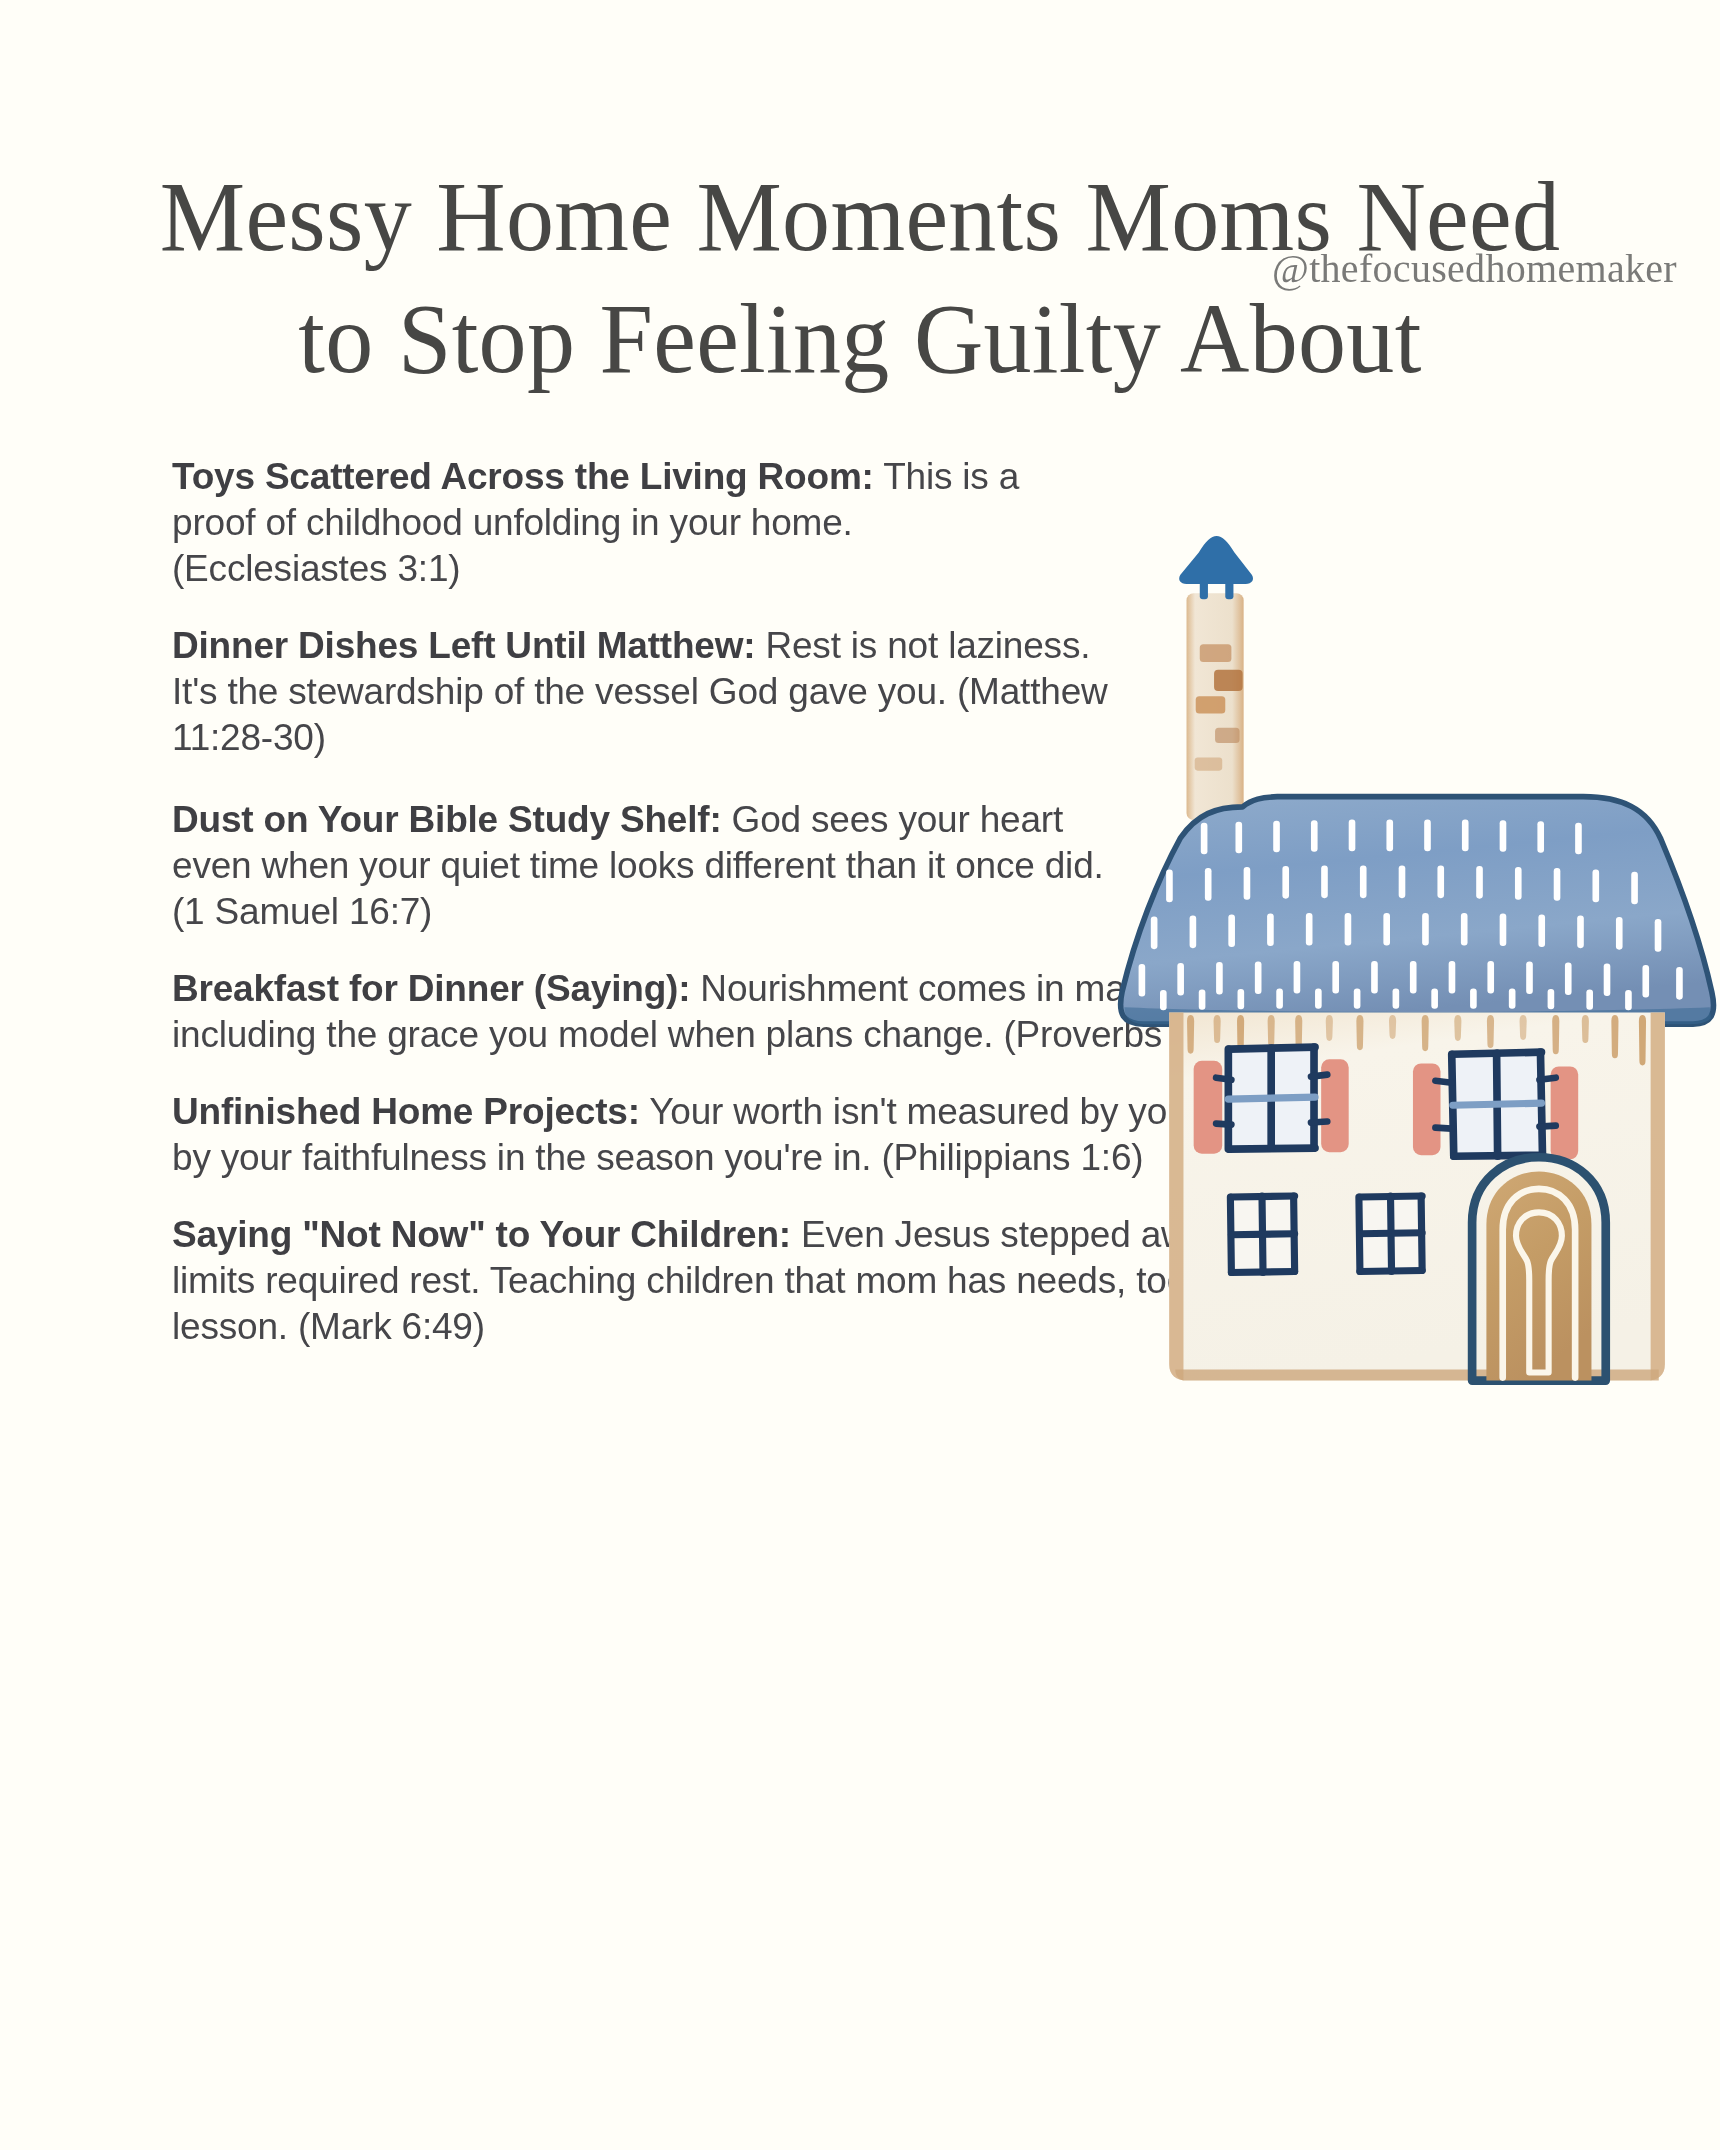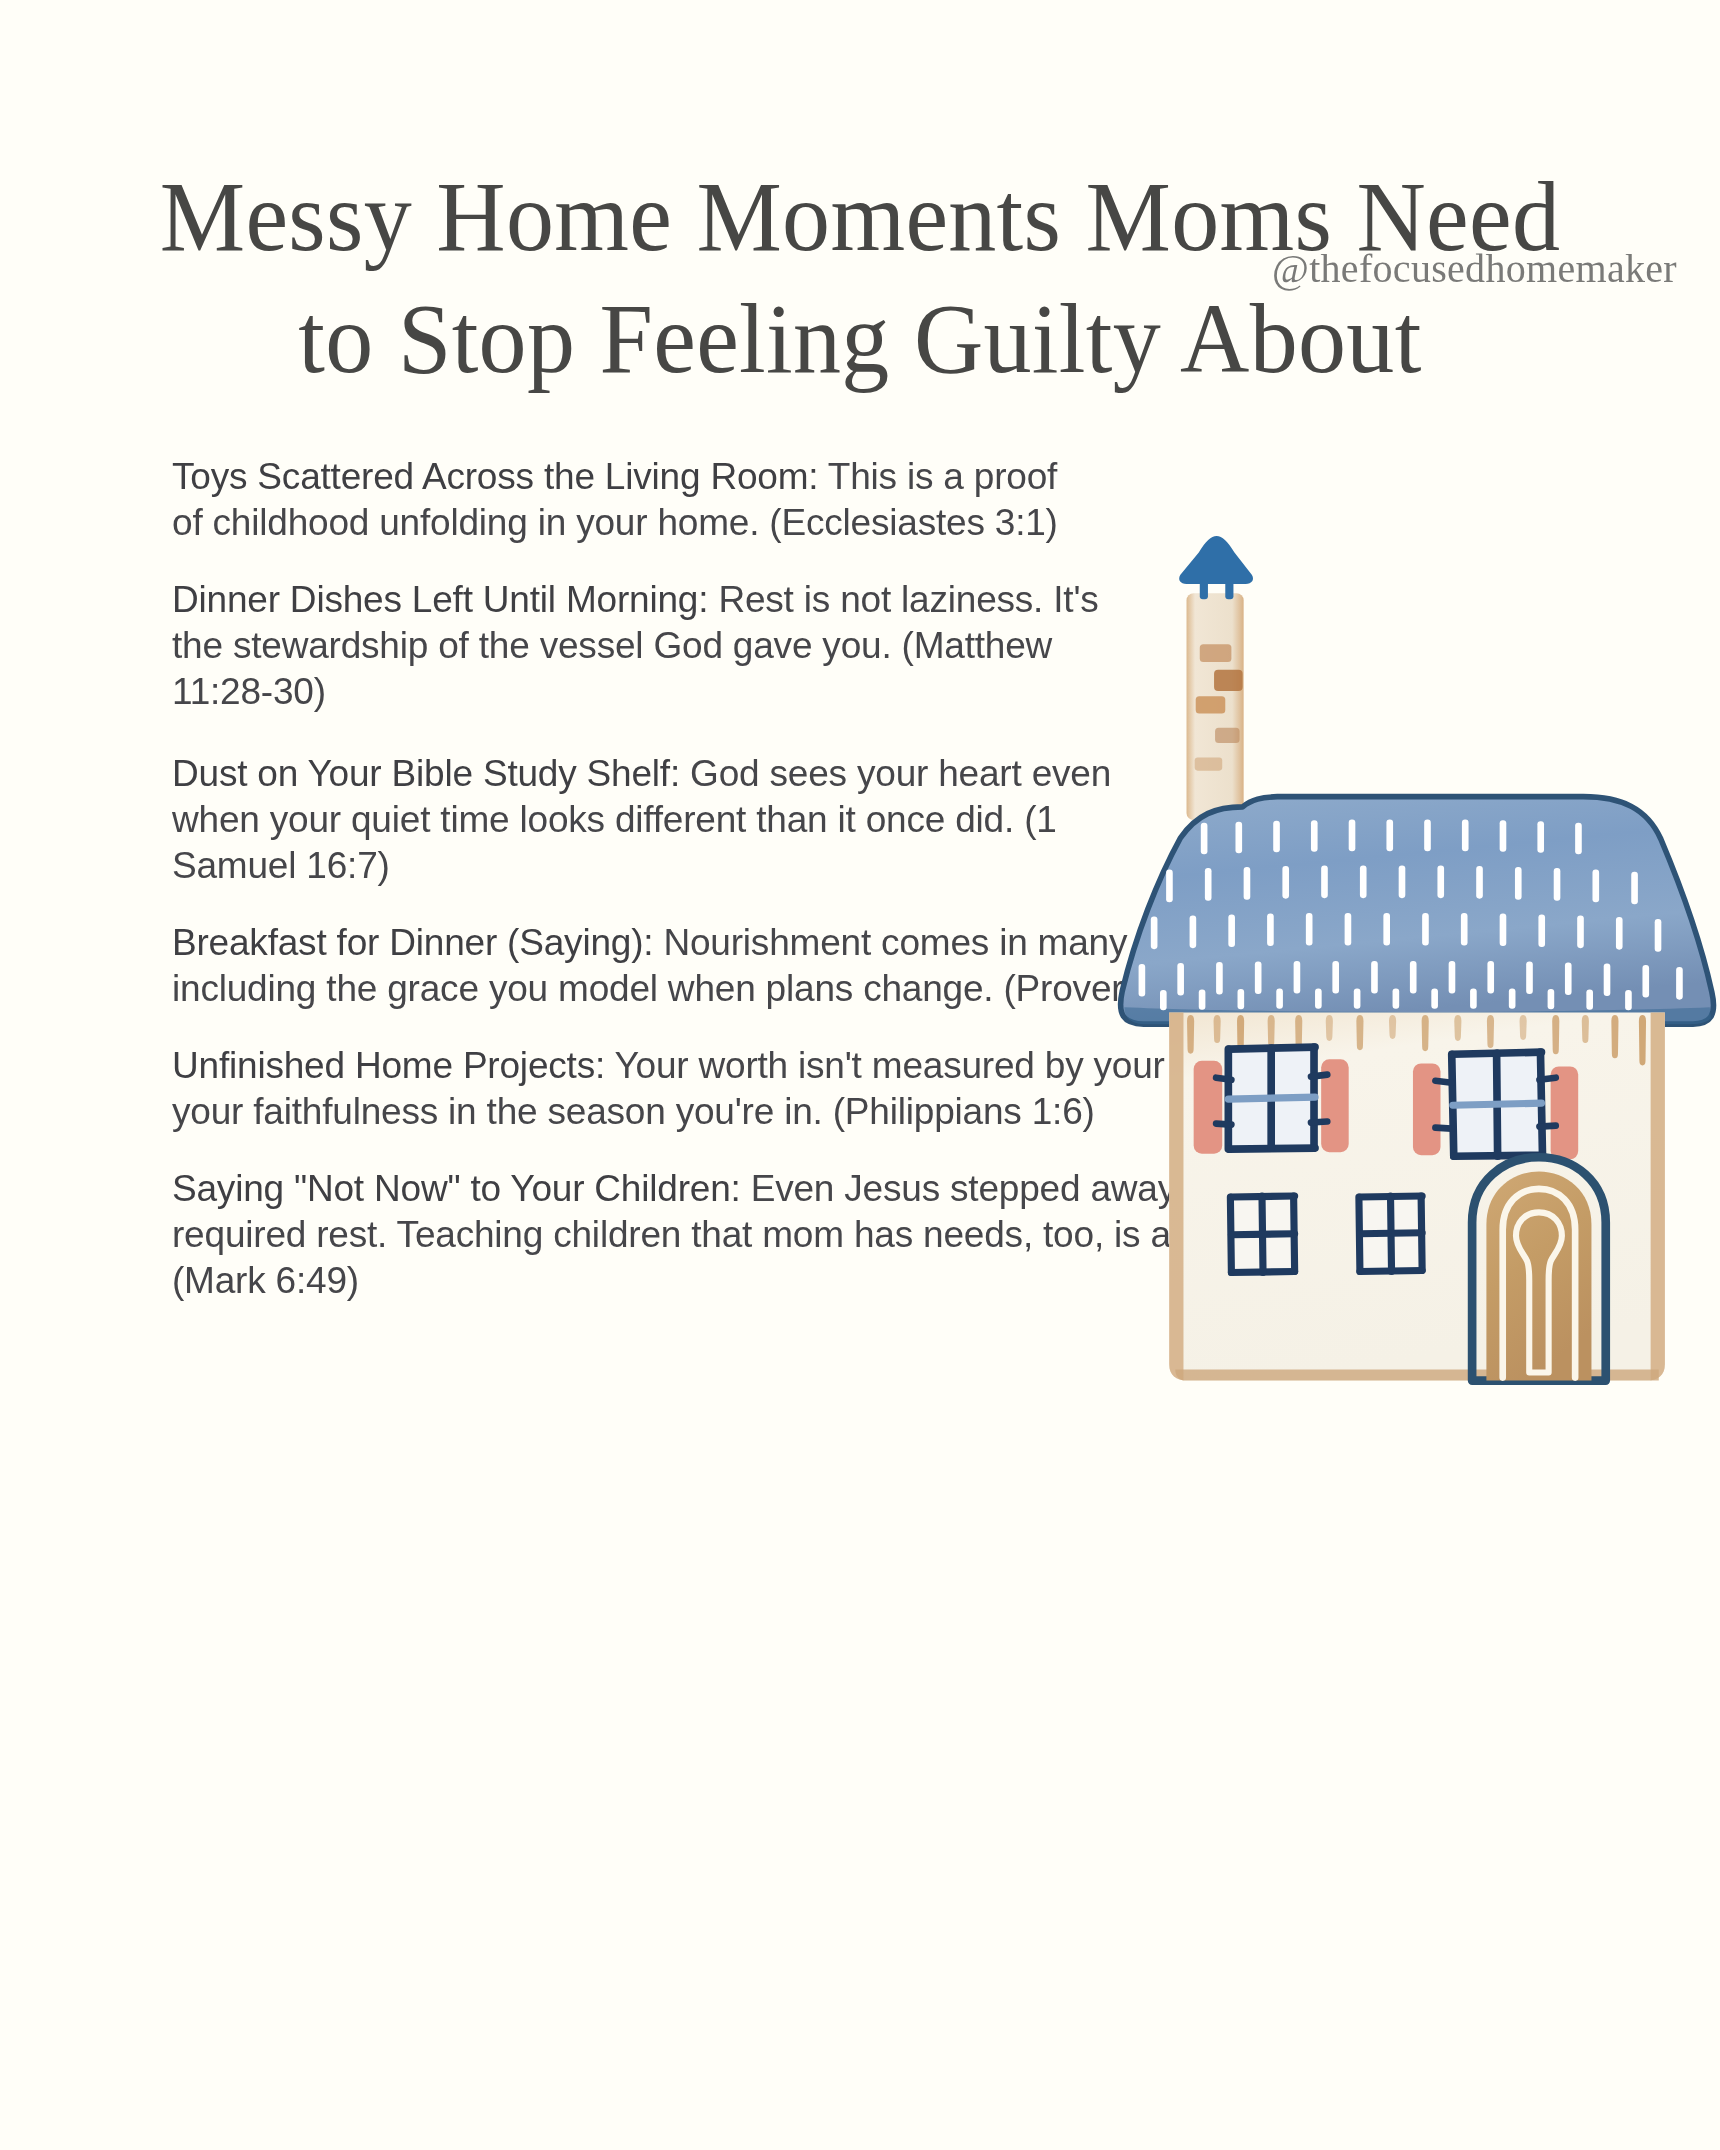--- a/index.html
+++ b/index.html
@@ -57,21 +57,21 @@
   .entry {
     color: #46464a;
     font-family: "Liberation Sans", sans-serif;
     font-size: 37px;
     line-height: 46px;
     margin-bottom: 31px;
     font-weight: 400;
     letter-spacing: -0.2px;
   }
   .entry .lede {
-    font-weight: 400;
+    font-weight: 700;
     color: #3f3f43;
   }
   
   .entry.w1 { width: 897px; }
   .entry.w2 { width: 918px; }
   .entry.w3 { width: 948px; }
   .entry.w4 { width: 969px; margin-top: 36px; }
   .entry.w5 { width: 846px; }
   .entry.w6 { width: 1213px; }
   .entry.w7 { width: 1325px; }
@@ -95,21 +95,21 @@
   <div class="title-line">to Stop Feeling Guilty About</div>
 </div>
 
 <div id="watermark">@thefocusedhomemaker</div>
 
 <div id="list">
   <div class="entry w1">
     <span class="lede">Toys Scattered Across the Living Room:</span><span> This is a proof of childhood unfolding in your home. (Ecclesiastes 3:1)</span>
   </div>
   <div class="entry w3">
-    <span class="lede">Dinner Dishes Left Until Morning:</span><span> Rest is not laziness. It's the stewardship of the vessel God gave you. (Matthew 11:28-30)</span>
+    <span class="lede">Dinner Dishes Left Until Matthew:</span><span> Rest is not laziness. It's the stewardship of the vessel God gave you. (Matthew 11:28-30)</span>
   </div>
   <div class="entry w4">
     <span class="lede">Dust on Your Bible Study Shelf:</span><span> God sees your heart even when your quiet time looks different than it once did. (1 Samuel 16:7)</span>
   </div>
   <div class="entry w6">
     <span class="lede">Breakfast for Dinner (Saying):</span><span> Nourishment comes in many forms, including the grace you model when plans change. (Proverbs 17:1)</span>
   </div>
   <div class="entry w7">
     <span class="lede">Unfinished Home Projects:</span><span> Your worth isn't measured by your productivity, but by your faithfulness in the season you're in. (Philippians 1:6)</span>
   </div>

